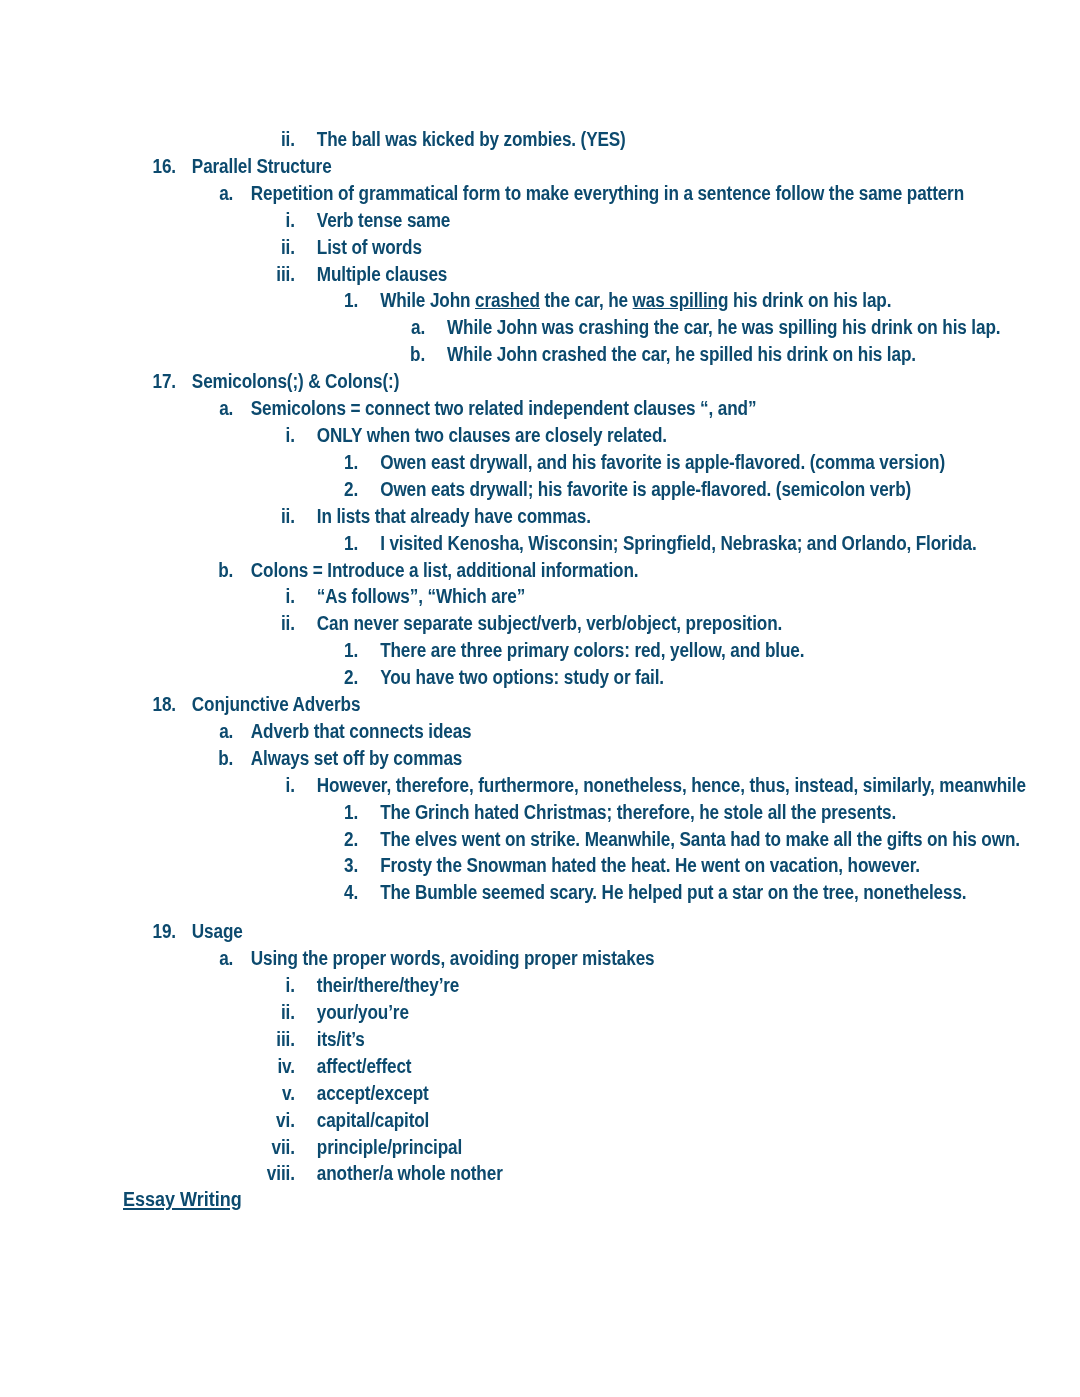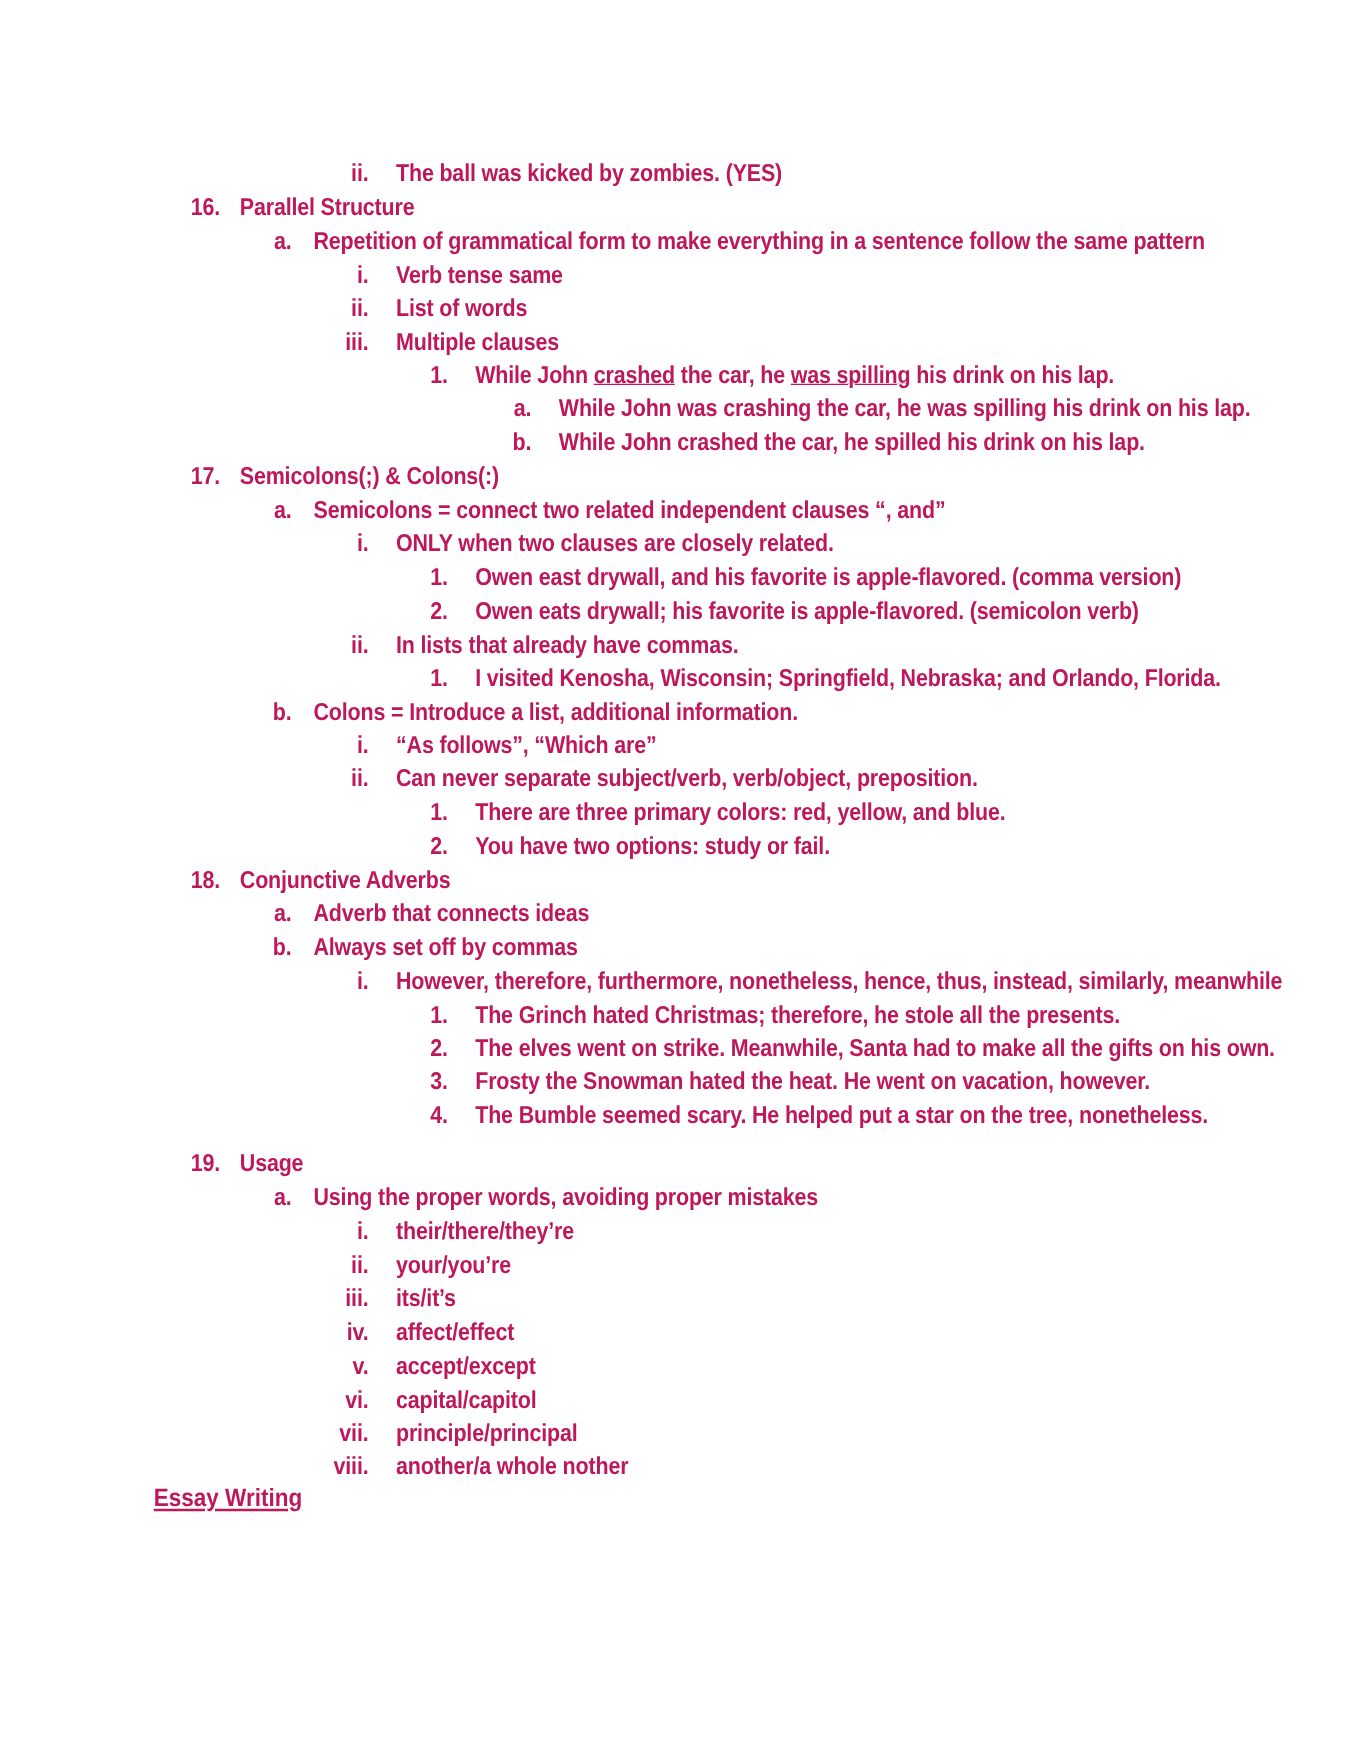--- a/index.html
+++ b/index.html
@@ -6,21 +6,21 @@
     margin: 0;
     padding: 0;
     background: #ffffff;
   }
   .page {
     position: relative;
     width: 1080px;
     height: 1397px;
     background: #ffffff;
     font-family: "Liberation Sans", "DejaVu Sans", sans-serif;
-    color: #be185d;
+    color: #0c4a6e;
     overflow: hidden;
   }
   .doc {
     position: absolute;
     left: 0;
     top: 126px;
     width: 1080px;
   }
   
   .row {

